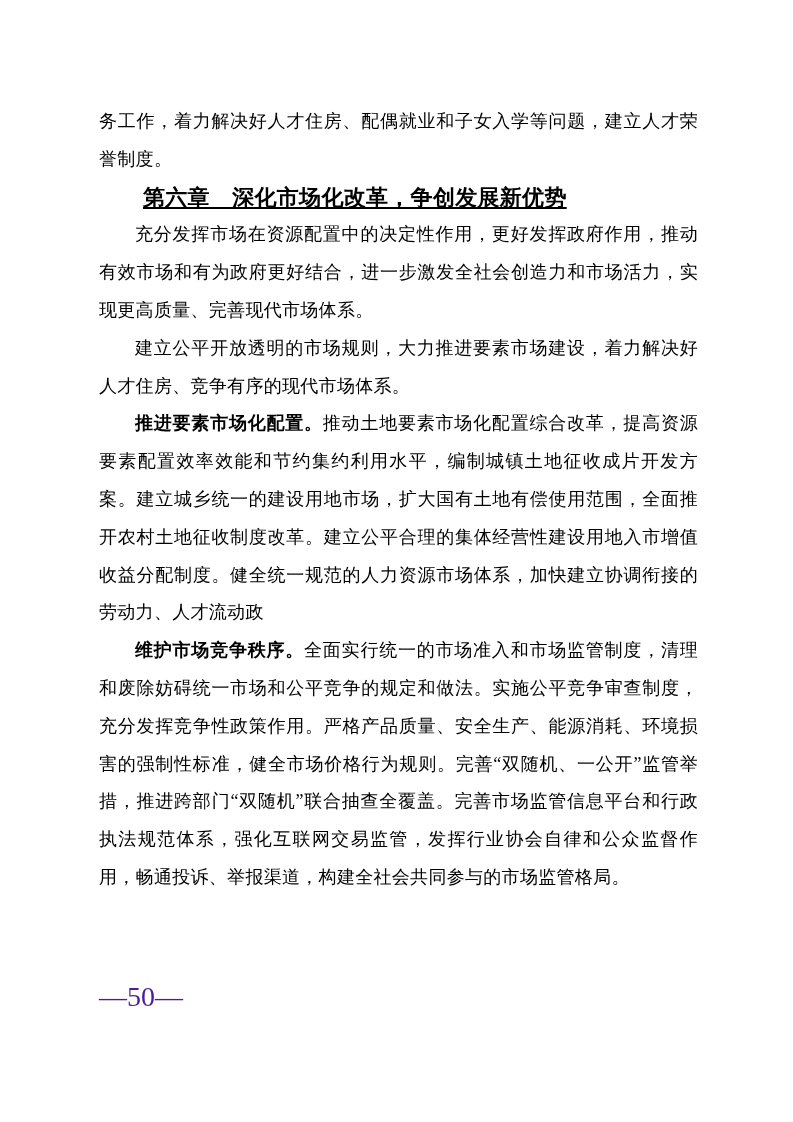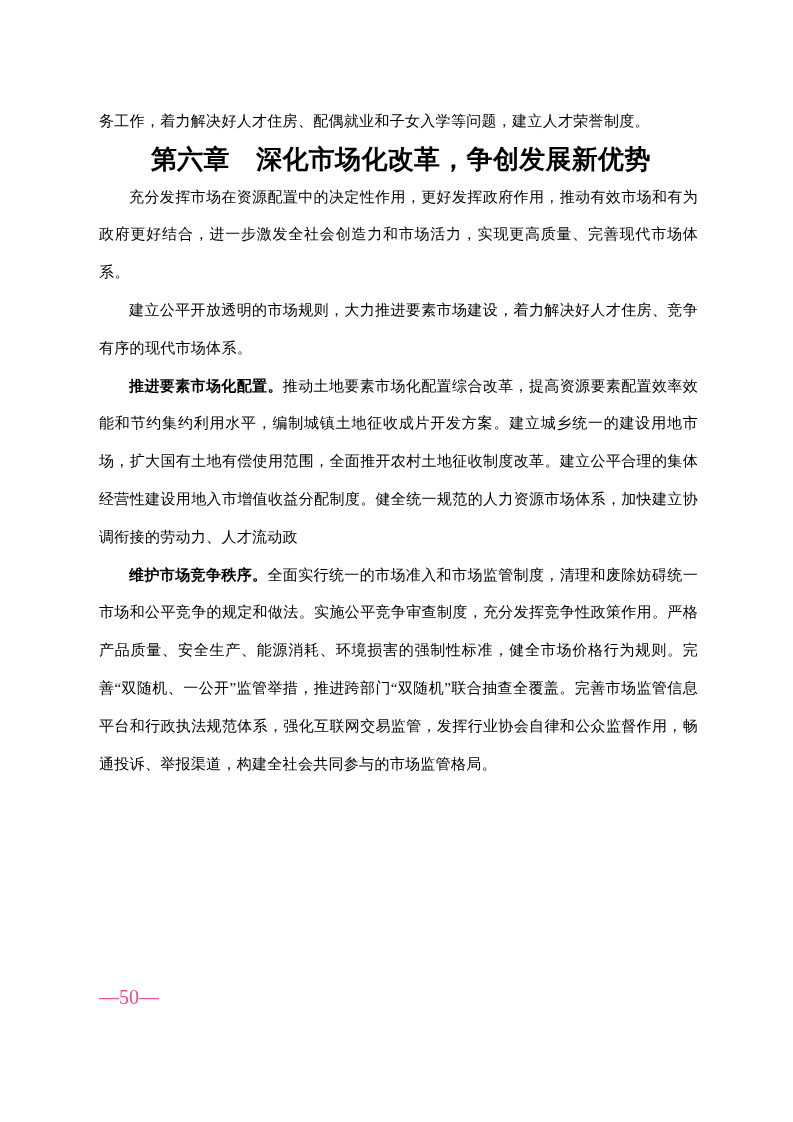--- a/index.html
+++ b/index.html
@@ -18,52 +18,53 @@
     }
     .content {
       position: absolute;
       left: 99px;
       top: 103px;
       width: 599px;
     }
     .content p {
       margin: 0;
       padding: 0;
-      font-size: 15px;
+      font-size: 18px;
       line-height: 37.8px;
       text-align: justify;
       text-justify: inter-ideograph;
       letter-spacing: 0.3px;
     }
     .content p.indent {
       text-indent: 2em;
     }
     .content p.heading {
       font-family: "Liberation Sans", "DejaVu Sans", sans-serif;
       font-weight: bold;
       text-indent: 2em;
       text-align: left;
     }
     .content p.heading.chapter {
-      font-size: 26px;
+      font-size: 22px;
+      text-decoration: underline;
     }
     .content p.heading.section {
       font-size: 21.5px;
     }
     .content .lead {
       font-weight: bold;
     }
     .page-number {
       position: absolute;
       left: 99px;
       top: 984px;
-      font-size: 20px;
+      font-size: 28px;
       line-height: 26px;
       font-family: "Liberation Serif", "DejaVu Serif", serif;
-      color: #ec4899;
+      color: #4c1d95;
     }
   </style>
 </head>
 <body>
 
 <div class="page">
   <div class="content">
 
     <p class="body">务工作，着力解决好人才住房、配偶就业和子女入学等问题，建立人才荣誉制度。</p>
 

